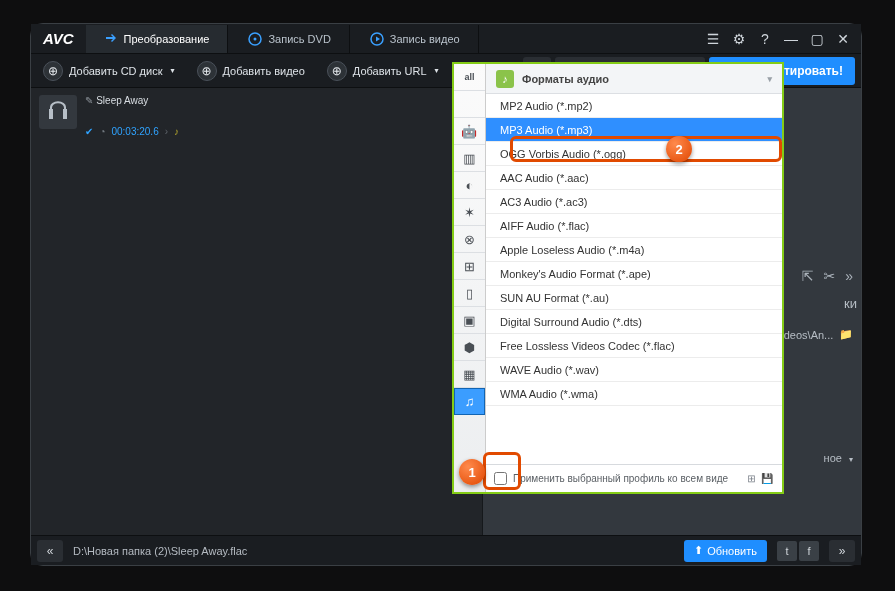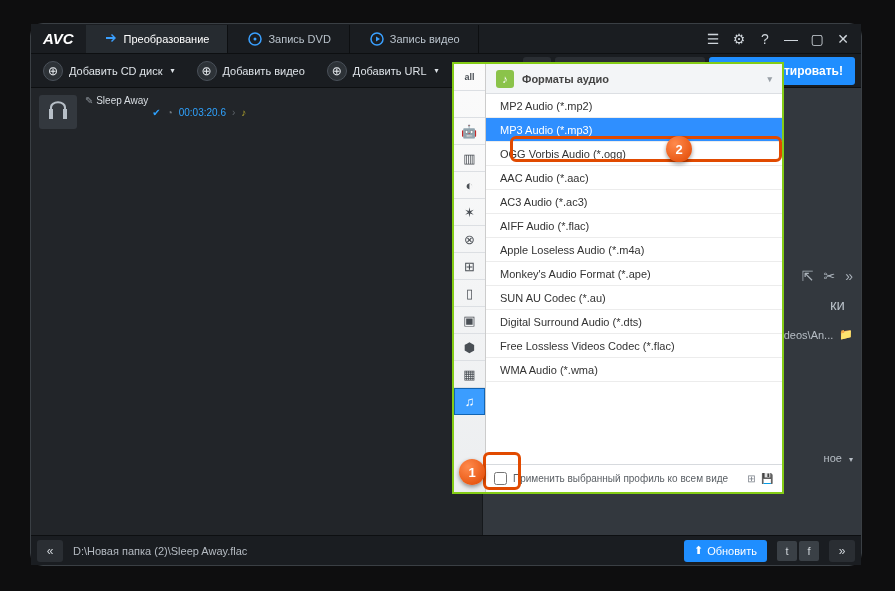--- a/index.html
+++ b/index.html
@@ -23,29 +23,29 @@
 
 .profile-area { display: flex; align-items: center; gap: 4px; }
 .profile-btn { width: 28px; height: 28px; background: #2a2e33; border-radius: 3px; display: flex; align-items: center; justify-content: center; color: #fff; }
 .profile-drop { display: flex; align-items: center; justify-content: space-between; width: 150px; height: 28px; padding: 0 8px; background: #2a2e33; border-radius: 3px; color: #d6dbe0; font-size: 11px; cursor: pointer; }
 .convert-btn { display: flex; align-items: center; gap: 6px; height: 28px; padding: 0 12px; background: #1f8eff; color: #fff; font-size: 12px; font-weight: bold; border-radius: 3px; cursor: pointer; }
 
 .content { flex: 1; display: flex; position: relative; background: #222529; overflow: hidden; }
 .filelist { width: 452px; background: #222529; border-right: 1px solid #15181b; }
 .fileitem { display: flex; padding: 7px 8px; gap: 8px; }
 .thumb { width: 38px; height: 34px; background: #33383e; border-radius: 3px; display: flex; align-items: center; justify-content: center; color: #aab1b8; }
-.finfo { display: flex; flex-direction: row; gap: 4px; font-size: 11px; color: #d0d5da; }
+.finfo { display: flex; flex-direction: column; gap: 20px; font-size: 11px; color: #d0d5da; }
 .fmeta { display: flex; align-items: center; gap: 6px; font-size: 10px; color: #737a81; }
 .fmeta .chk { color: #2fa3ff; }
 .fmeta .dur { color: #2fa3ff; }
 .fmeta .note { color: #b3a52e; }
 
 .sidepanel { flex: 1; background: #33383e; position: relative; }
 .side-tools { position: absolute; right: 8px; top: 180px; display: flex; gap: 10px; color: #aab2ba; font-size: 14px; }
-.side-hdr { position: absolute; right: 16px; top: 208px; font-size: 15px; color: #b7bec5; }
+.side-hdr { position: absolute; right: 4px; top: 208px; font-size: 13px; color: #b7bec5; }
 .side-out { position: absolute; right: 8px; top: 240px; font-size: 11px; color: #b7bec5; display: flex; align-items: center; gap: 6px; }
 .side-line { position: absolute; right: 8px; top: 316px; font-size: 11px; color: #b7bec5; margin-top: 48px; }
 
 
 .ddp { position: absolute; left: 452px; top: 62px; width: 332px; height: 432px; background: #fff; display: flex; z-index: 5; border: 2px solid #84cc16; }
 .dd-cat { width: 32px; background: linear-gradient(#fbfbfb,#eceef0); display: flex; flex-direction: column; border-right: 1px solid #ccc; }
 .dd-cat .cat { height: 27px; display: flex; align-items: center; justify-content: center; color: #4a4f55; border-bottom: 1px solid #dcdfe3; cursor: pointer; font-size: 13px; }
 .dd-cat .cat.sel { background: #3b9dff; color: #fff; border: 1px solid #1164b3; }
 .dd-list { flex: 1; display: flex; flex-direction: column; font-size: 11px; color: #333; }
 .dd-head { height: 30px; display: flex; align-items: center; gap: 8px; padding: 0 10px; background: #f3f5f7; border-bottom: 1px solid #dcdfe3; font-weight: bold; color: #444; }
@@ -244,27 +244,30 @@
     <div class="dd-item">
         <span>AIFF Audio (*.flac)</span>
       </div>
     <div class="dd-item">
         <span>Apple Loseless Audio (*.m4a)</span>
       </div>
     <div class="dd-item">
         <span>Monkey's Audio Format (*.ape)</span>
       </div>
     <div class="dd-item">
-        <span>SUN AU Codec (*.au)</span>
+        <span>SUN AU Format (*.au)</span>
       </div>
     <div class="dd-item">
         <span>Digital Surround Audio (*.dts)</span>
       </div>
     <div class="dd-item">
         <span>Free Lossless Videos Codec (*.flac)</span>
+      </div>
+    <div class="dd-item">
+        <span>WAVE Audio (*.wav)</span>
       </div>
     <div class="dd-item">
         <span>WMA Audio (*.wma)</span>
       </div>
     <div class="dd-foot">
       <input type="checkbox" style="">
       <span>Применить выбранный профиль ко всем виде</span>
       <span class="sp">
         <span>⊞</span>
         <span>💾</span>

